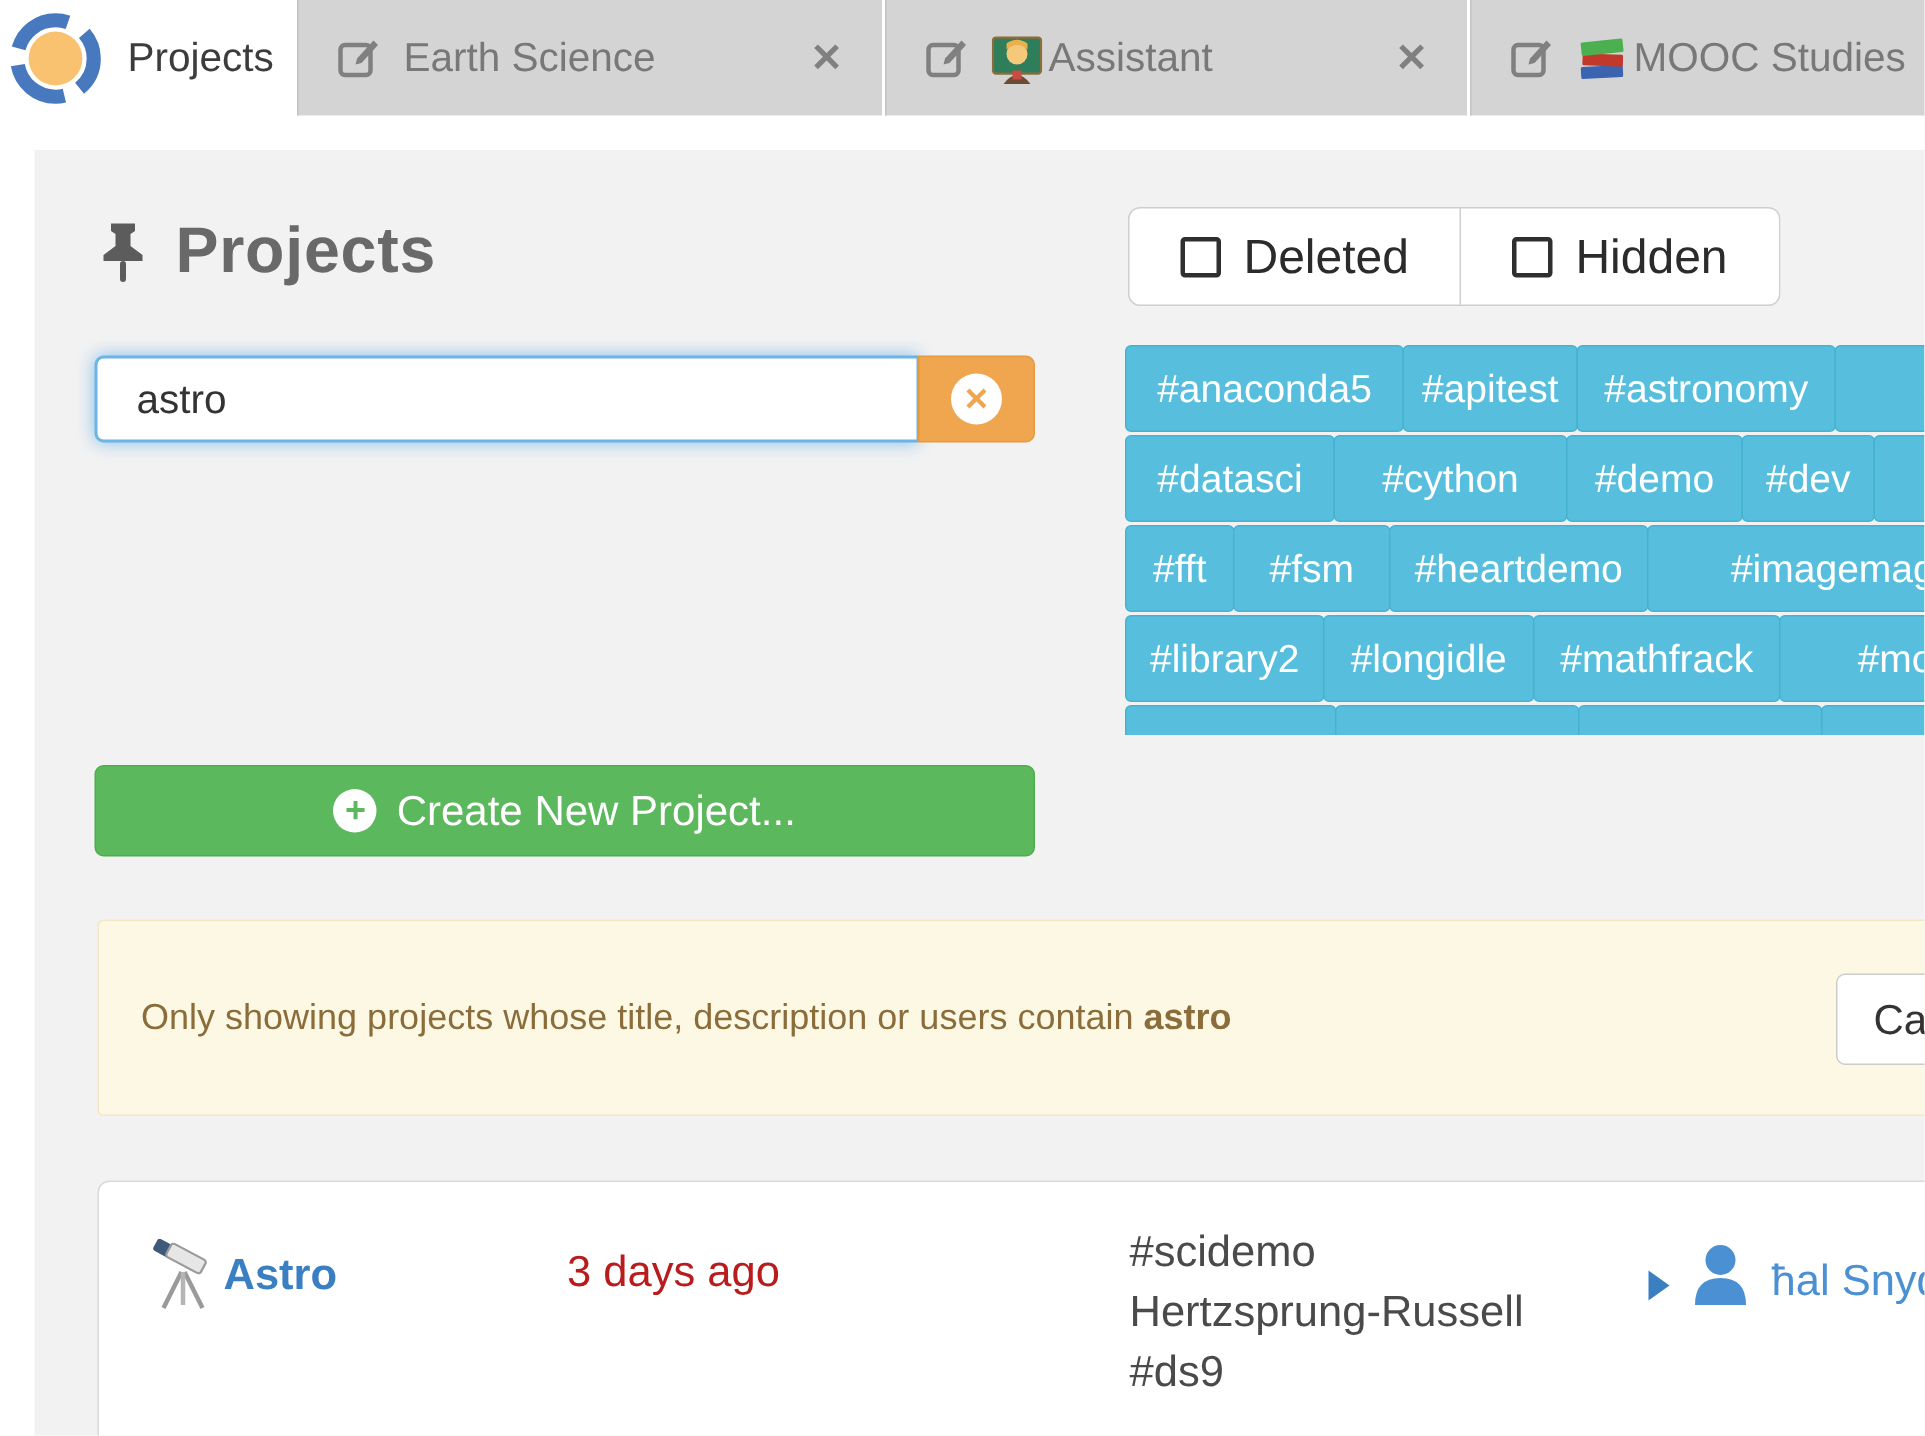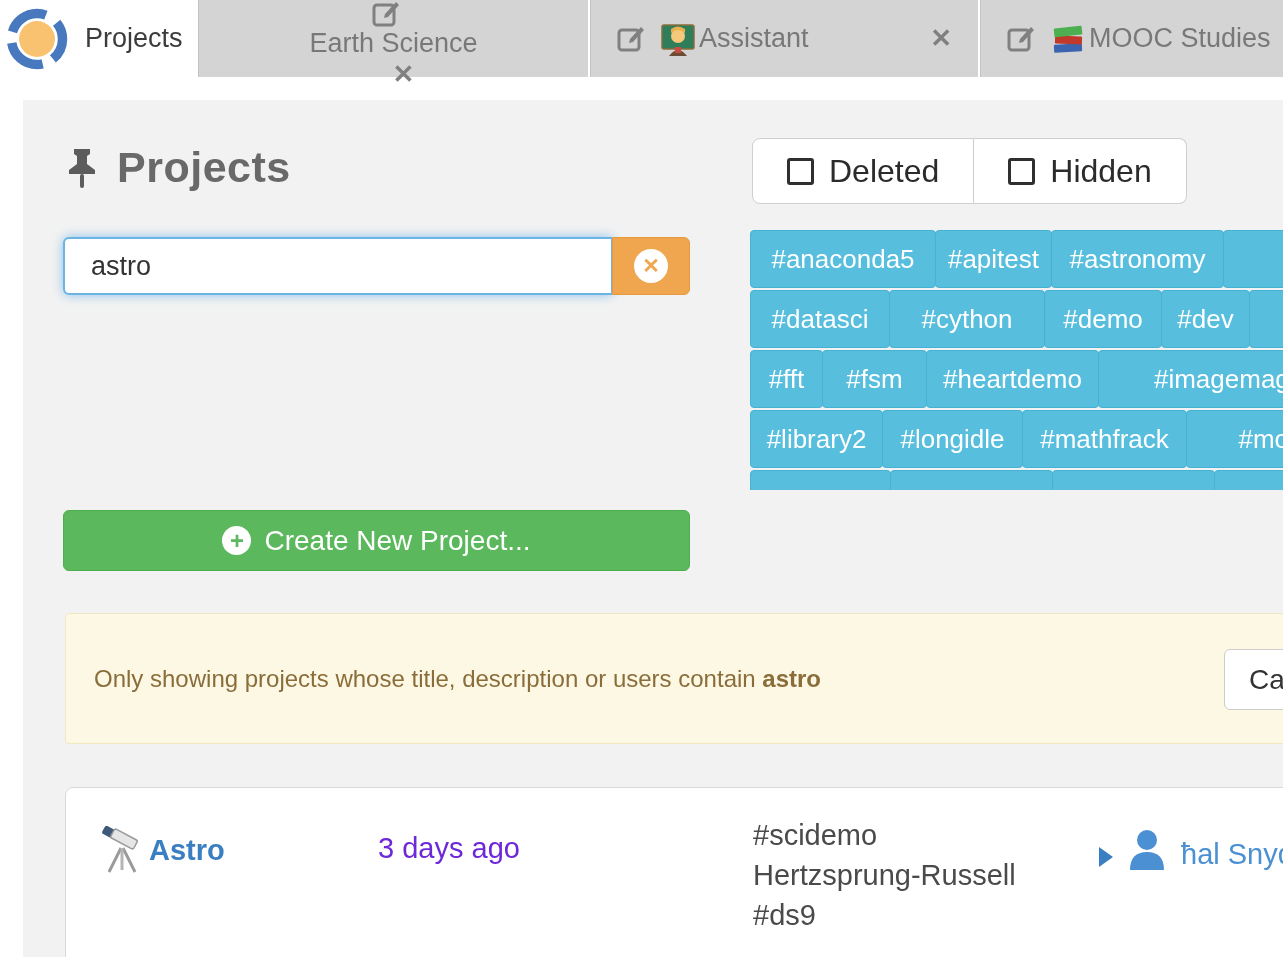--- a/index.html
+++ b/index.html
@@ -63,41 +63,41 @@
   .alert-text b { font-weight:bold; }
   .cancel-btn { position:absolute; left:1158px; top:35px; width:140px; height:61px; background:#fff;
     border:1px solid #ccc; border-radius:6px; font-size:28px; color:#333; display:flex;
     align-items:center; padding-left:24px; cursor:pointer; overflow:hidden; white-space:nowrap; }
 
   .project-card { position:absolute; left:65px; top:787px; width:1340px; height:300px;
     background:#fff; border:1px solid #d9d9d9; border-radius:8px 8px 0 0; }
   .proj-title { position:absolute; left:35px; top:38px; display:flex; align-items:center; }
   .proj-title .tele { width:44px; height:48px; margin-right:4px; }
   .proj-name { font-size:29px; font-weight:bold; color:#3a7fc2; }
-  .proj-age { position:absolute; left:312px; top:44px; font-size:29px; color:#6d28d9; }
+  .proj-age { position:absolute; left:312px; top:44px; font-size:29px; color:#b91c1c; }
   .proj-desc { position:absolute; left:687px; top:27px; font-size:29px; color:#4a4a4a; line-height:40px; }
   .caret-right { position:absolute; left:1033px; top:59px; width:0; height:0;
     border-left:14px solid #3a7fc2; border-top:10px solid transparent; border-bottom:10px solid transparent; }
   .user-ic { position:absolute; left:1060px; top:40px; width:42px; height:42px; }
   .user-name { position:absolute; left:1115px; top:50px; font-size:29px; color:#4a90d2; white-space:nowrap; }
 </style>
 </head>
 <body>
 
 <div class="tabbar">
   <svg class="logo" viewBox="0 0 72 72">
     <circle cx="36" cy="36" r="27" fill="none" stroke="#4878be" stroke-width="10" stroke-dasharray="44 12 44 12 44 14" stroke-dashoffset="20"></circle>
     <circle cx="36" cy="36" r="19" fill="#f8c271"></circle>
   </svg>
 
   <div class="active-tab-label">
     <span>Projects</span>
   </div>
 
-  <div class="tab" style="left:198px; width:390px;flex-direction:column;">
+  <div class="tab" style="left:198px; width:390px;">
     <svg class="edit-ic" width="28" height="28" viewBox="0 0 28 28">
       <rect x="2" y="5" width="20" height="20" rx="3" fill="none" stroke="#808080" stroke-width="3"></rect>
       <path d="M13 14 L24 2 L27 5 L16 17 L12 18 Z" fill="#808080"></path>
     </svg>
     <span class="tab-title">Earth Science</span>
     <span class="spacer"></span>
     <span class="close-x">✕</span>
   </div>
 
   <div class="tab" style="left:590px; width:388px;">

